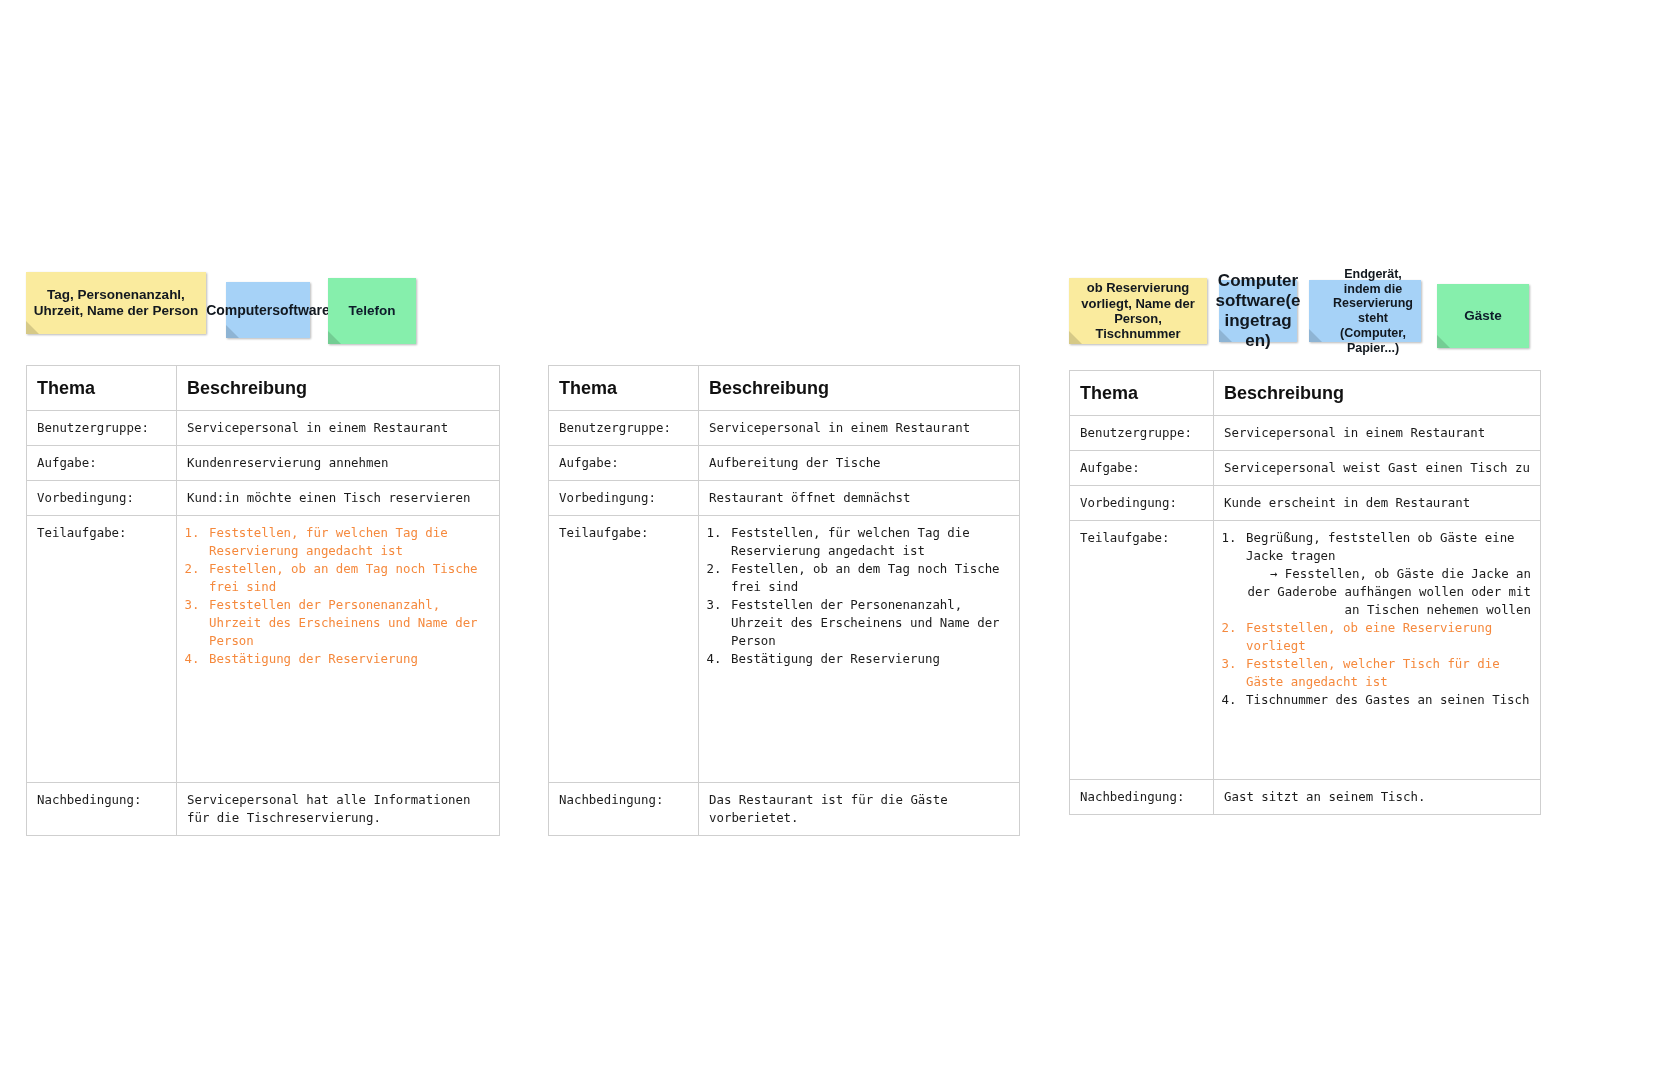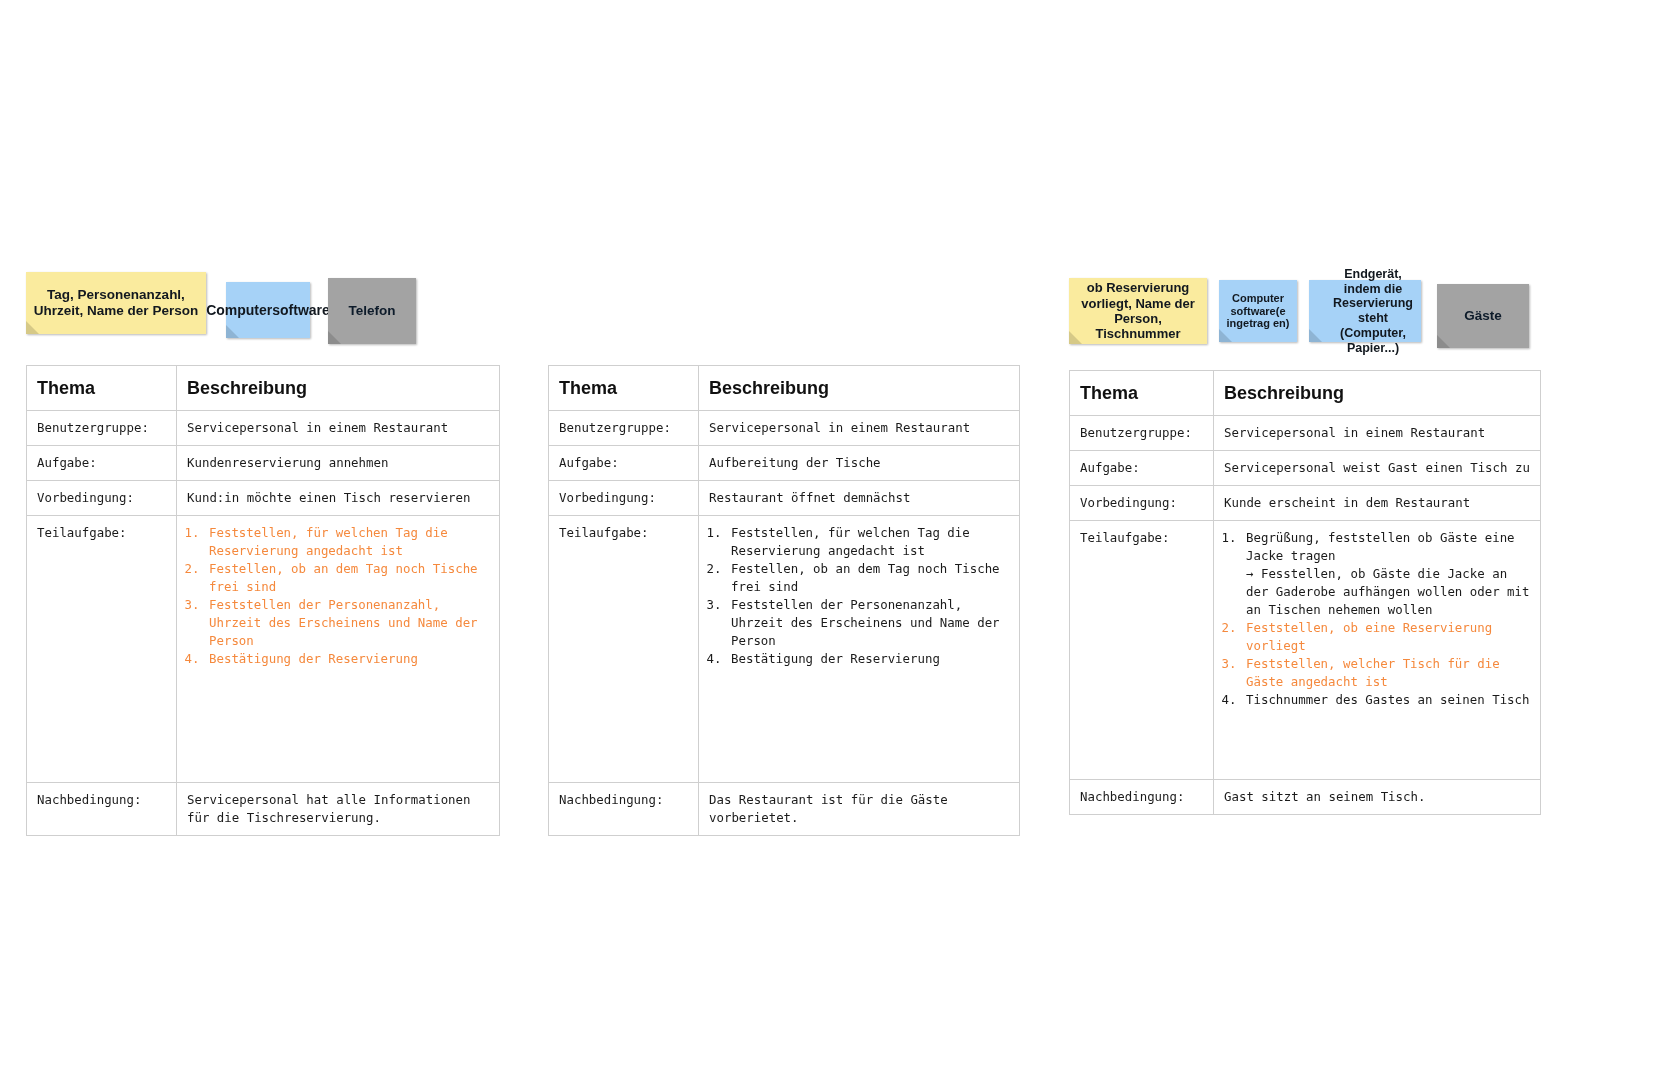--- a/index.html
+++ b/index.html
@@ -29,29 +29,29 @@
     box-shadow:1px 1px 2px rgba(0,0,0,.28);
   }
   .note .fold{
     position:absolute;left:0;bottom:0;
     width:0;height:0;
     border-left:13px solid rgba(0,0,0,0.14);
     border-top:13px solid transparent;
   }
   .note.yellow{background:#faeb9e;}
   .note.lblue{background:#a6d2f7;}
-  .note.dblue{background:#a3a3a3;color:#0d1b2a;}
+  .note.dblue{background:#86efac;color:#0d1b2a;}
 
   
   #note-a{width:180px;height:62px;font-size:13.5px;}
   #note-b{width:84px;height:56px;font-size:14px;margin-left:20px;margin-bottom:-4px;}
   #note-c{width:88px;height:66px;font-size:13.5px;margin-left:18px;margin-bottom:-10px;}
   
   #note-d{width:138px;height:66px;font-size:13px;}
-  #note-e{width:78px;height:62px;font-size:11px;margin-left:12px;margin-bottom:2px;}
+  #note-e{width:78px;height:62px;font-size:17px;margin-left:12px;margin-bottom:2px;}
   #note-f{width:112px;height:62px;font-size:12.5px;margin-left:12px;margin-bottom:2px;padding-left:22px;}
   #note-g{width:92px;height:64px;font-size:13.5px;margin-left:16px;margin-bottom:-4px;}
 
   
   .uc-table{
     position:absolute;
     border-collapse:collapse;
     table-layout:fixed;
     background:#fff;
   }
@@ -87,21 +87,21 @@
   ol.steps{
     margin:0;
     padding-left:20px;
     list-style-position:outside;
   }
   ol.steps li{
     margin:0 0 0 0;
     padding-left:2px;
   }
   .orange{color:#f5893d;}
-  .sub{display:block;}
+  .sub{display:block;text-align:right;}
 </style>
 </head>
 <body>
 
 <div class="board">
 
   <div class="notes" id="notes-1">
     <div class="note yellow" id="note-a">
       <span>Tag, Personenanzahl, Uhrzeit, Name der Person</span>
       <span class="fold"></span>

